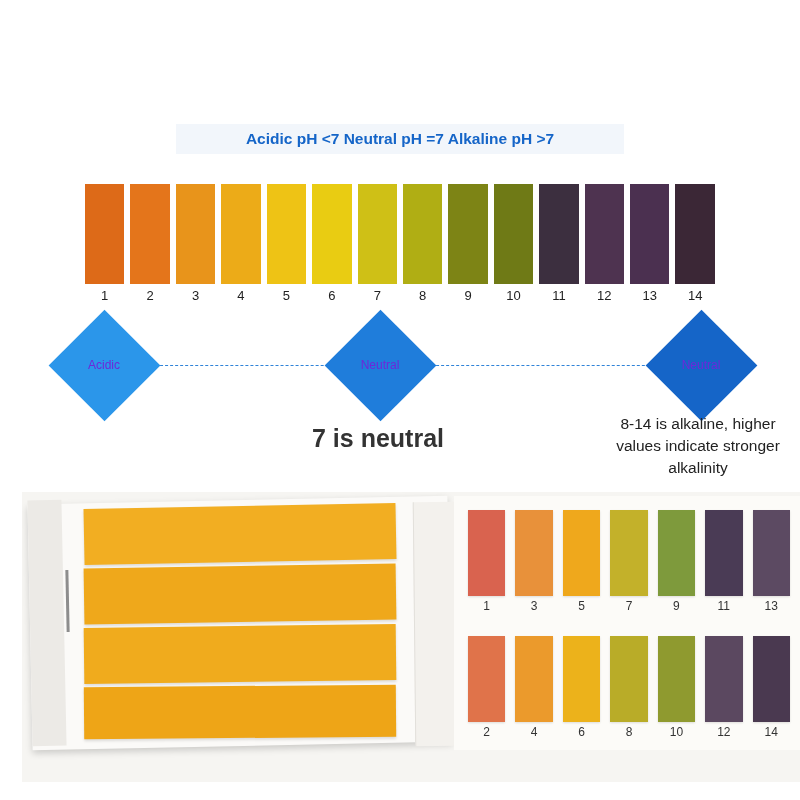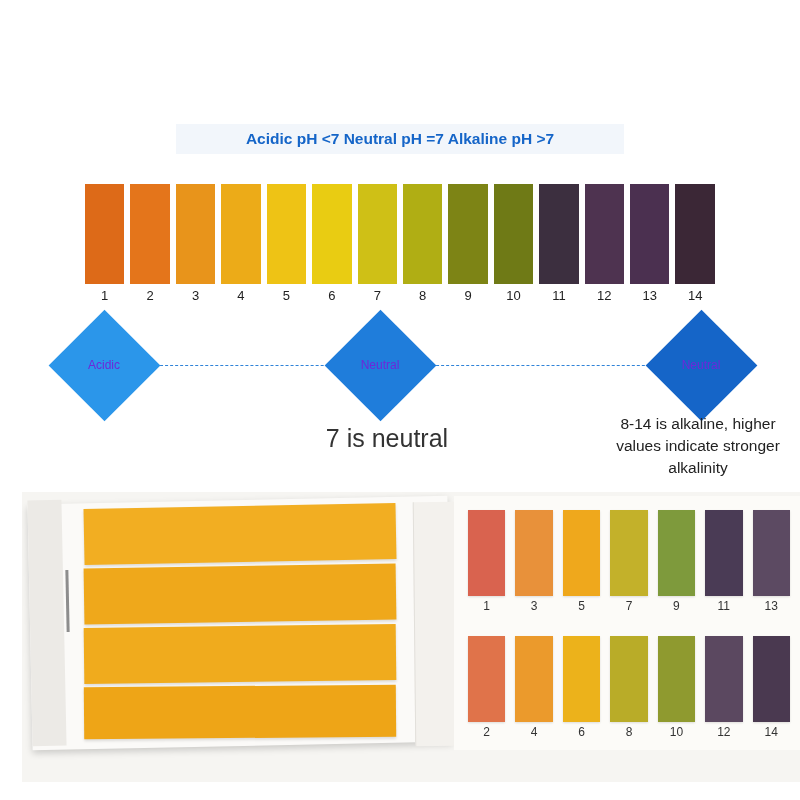--- a/index.html
+++ b/index.html
@@ -135,25 +135,25 @@
     top: 413px;
     left: 14px;
     width: 200px;
     font-size: 15.5px;
     line-height: 22px;
     color: #222222;
   }
   #caption-neutral {
     position: absolute;
     top: 424px;
-    left: 272px;
+    left: 263px;
     width: 230px;
     text-align: center;
     font-size: 25px;
-    font-weight: normal;
+    font-weight: bold;
     color: #333333;
   }
   #caption-alkaline {
     position: absolute;
     top: 413px;
     left: 596px;
     width: 204px;
     text-align: center;
     font-size: 15.5px;
     line-height: 22px;

